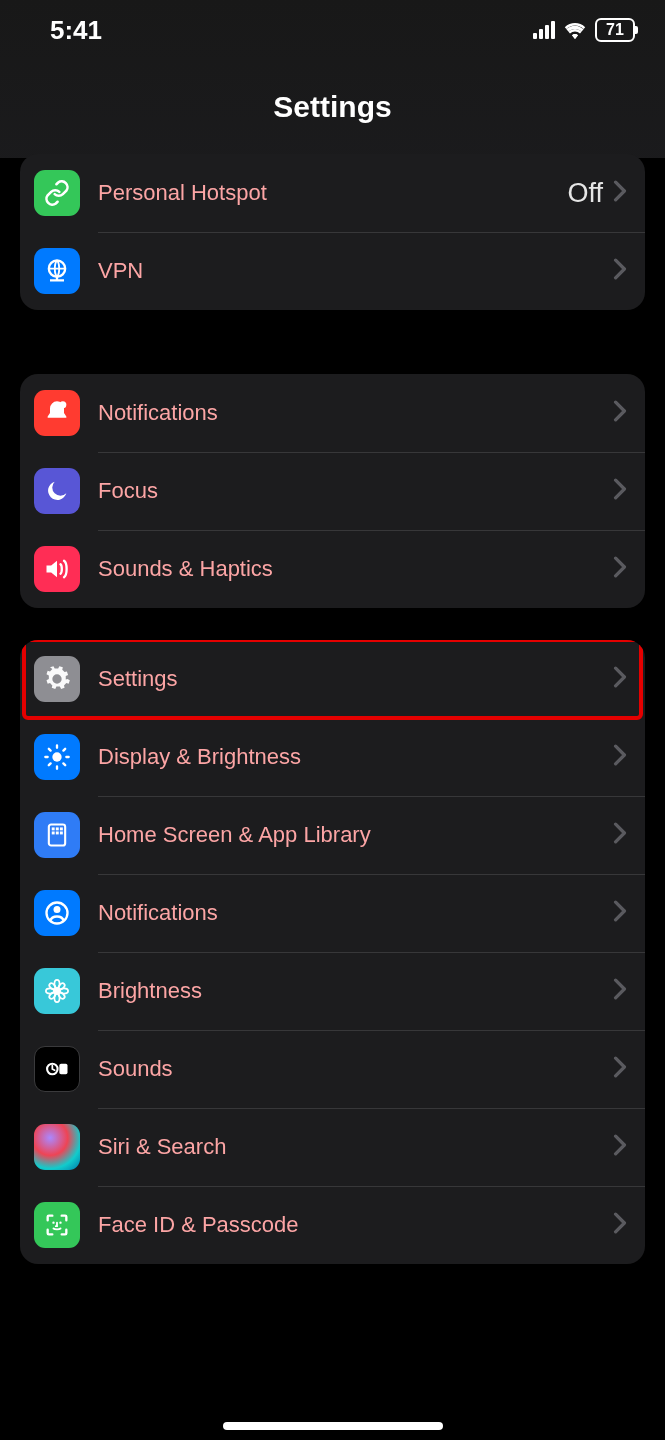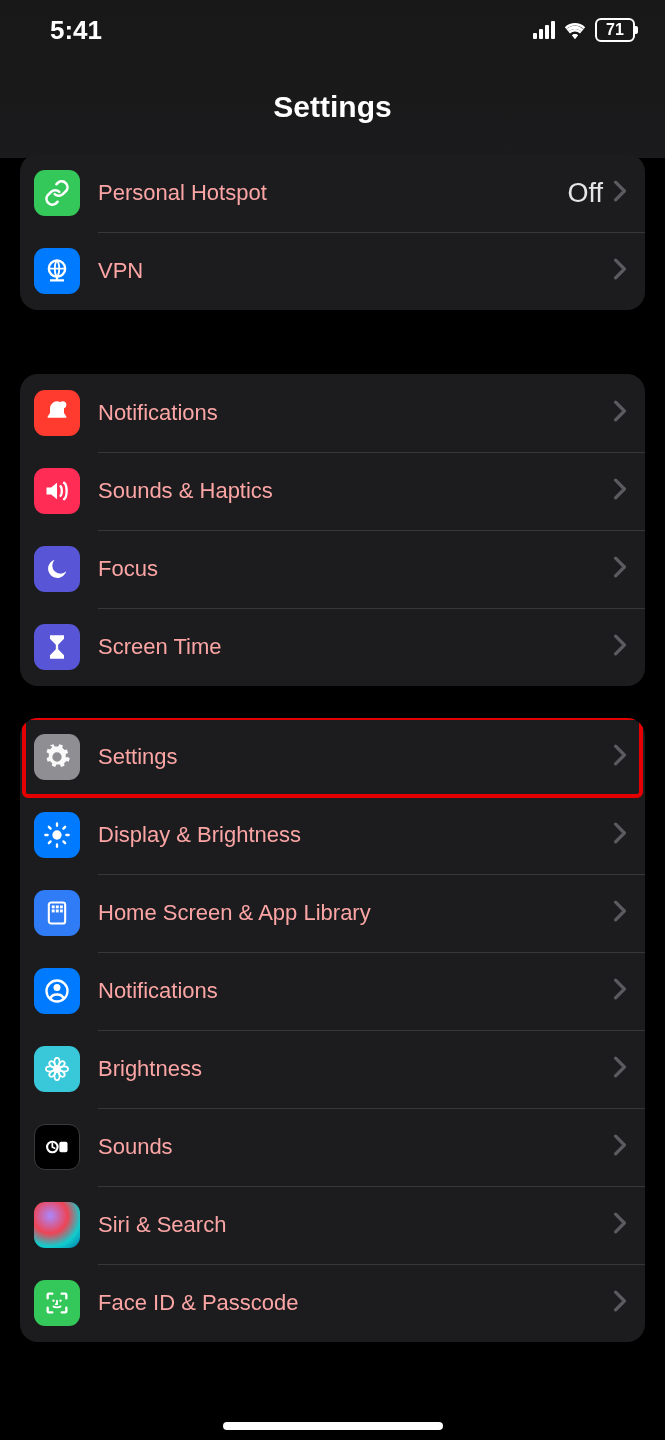--- a/index.html
+++ b/index.html
@@ -162,49 +162,38 @@
             <path d="M12 2a6 6 0 0 0-6 6v4l-2 3v1h16v-1l-2-3V8a6 6 0 0 0-6-6z"></path>
             <circle cx="17" cy="5" r="3"></circle>
           </svg>
         </div>
         <div class="row-label">Notifications</div>
         <span class="chevron"><svg width="14" height="22" viewBox="0 0 12 20" fill="none">
             <path d="M2 2l8 8-8 8" stroke="#5a5a5f" stroke-width="3" stroke-linecap="round" stroke-linejoin="round"></path>
           </svg></span>
       </div>
       <div class="row">
+        <div class="icon-box" style="background: rgb(88, 86, 214);">
+          <svg width="28" height="28" viewBox="0 0 24 24" fill="#fff">
+            <path d="M20 14A8 8 0 1 1 10 4a7 7 0 0 0 10 10z"></path>
+          </svg>
+        </div>
+        <div class="row-label">Focus</div>
+        <span class="chevron"><svg width="14" height="22" viewBox="0 0 12 20" fill="none">
+            <path d="M2 2l8 8-8 8" stroke="#5a5a5f" stroke-width="3" stroke-linecap="round" stroke-linejoin="round"></path>
+          </svg></span>
+      </div>
+      <div class="row">
         <div class="icon-box" style="background: rgb(255, 45, 85);">
           <svg width="28" height="28" viewBox="0 0 24 24" fill="#fff">
             <path d="M3 9v6h4l5 4V5L7 9H3z"></path>
             <path d="M15 8c1.5 1 1.5 7 0 8M18 5c3 2 3 12 0 14" stroke="#fff" stroke-width="2" fill="none" stroke-linecap="round"></path>
           </svg>
         </div>
         <div class="row-label">Sounds &amp; Haptics</div>
-        <span class="chevron"><svg width="14" height="22" viewBox="0 0 12 20" fill="none">
-            <path d="M2 2l8 8-8 8" stroke="#5a5a5f" stroke-width="3" stroke-linecap="round" stroke-linejoin="round"></path>
-          </svg></span>
-      </div>
-      <div class="row">
-        <div class="icon-box" style="background: rgb(88, 86, 214);">
-          <svg width="28" height="28" viewBox="0 0 24 24" fill="#fff">
-            <path d="M20 14A8 8 0 1 1 10 4a7 7 0 0 0 10 10z"></path>
-          </svg>
-        </div>
-        <div class="row-label">Focus</div>
-        <span class="chevron"><svg width="14" height="22" viewBox="0 0 12 20" fill="none">
-            <path d="M2 2l8 8-8 8" stroke="#5a5a5f" stroke-width="3" stroke-linecap="round" stroke-linejoin="round"></path>
-          </svg></span>
-      </div>
-      <div class="row">
-        <div class="icon-box" style="background: rgb(88, 86, 214);">
-          <svg width="28" height="28" viewBox="0 0 24 24" fill="#fff">
-            <path d="M6 2h12v3l-5 5v4l5 5v3H6v-3l5-5v-4L6 5V2z"></path>
-          </svg>
-        </div>
-        <div class="row-label">Screen Time</div>
         <span class="chevron"><svg width="14" height="22" viewBox="0 0 12 20" fill="none">
             <path d="M2 2l8 8-8 8" stroke="#5a5a5f" stroke-width="3" stroke-linecap="round" stroke-linejoin="round"></path>
           </svg></span>
       </div>
     </div>
     <div class="group">
       <div class="row">
         <div class="icon-box" style="background: rgb(142, 142, 147);">
           <svg width="28" height="28" viewBox="0 0 24 24" fill="#fff">
             <path d="M12 8a4 4 0 1 0 0 8 4 4 0 0 0 0-8zm9 4l2 1-1 3-2-.5-2 2 .5 2-3 1-1-2h-3l-1 2-3-1 .5-2-2-2-2 .5-1-3 2-1v-3l-2-1 1-3 2 .5 2-2L6 2l3-1 1 2h3l1-2 3 1-.5 2 2 2 2-.5 1 3-2 1v3z" opacity="0.95"></path>

